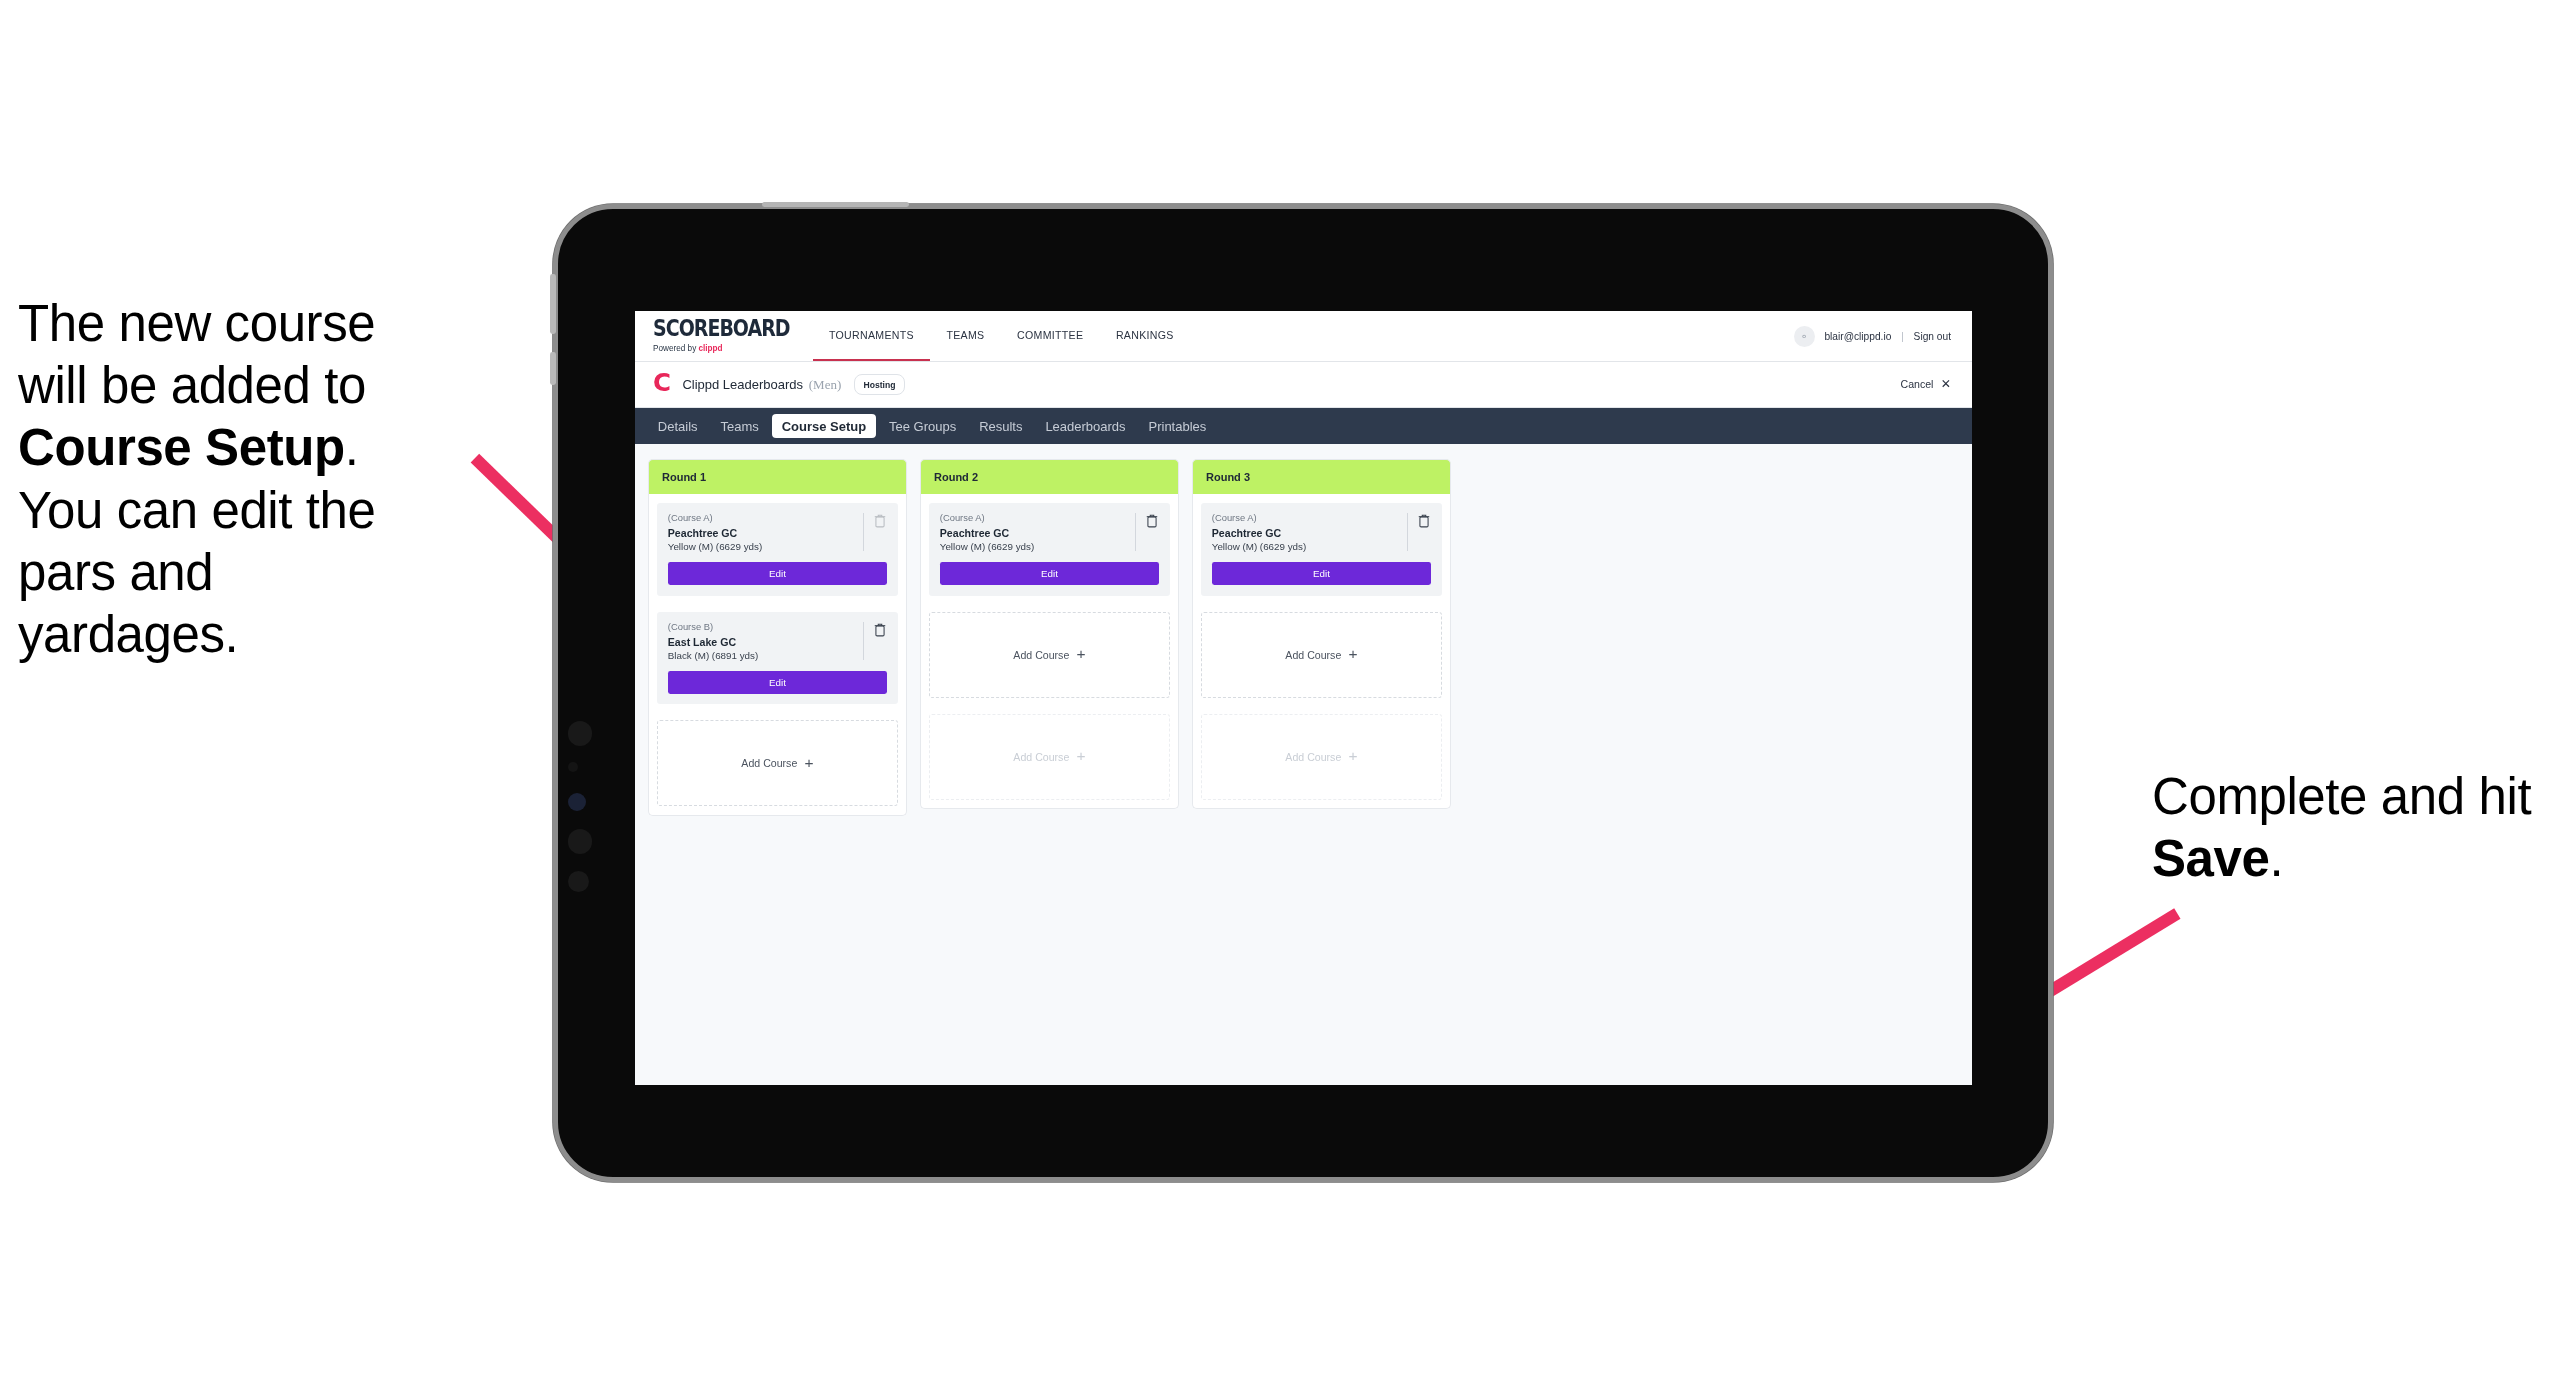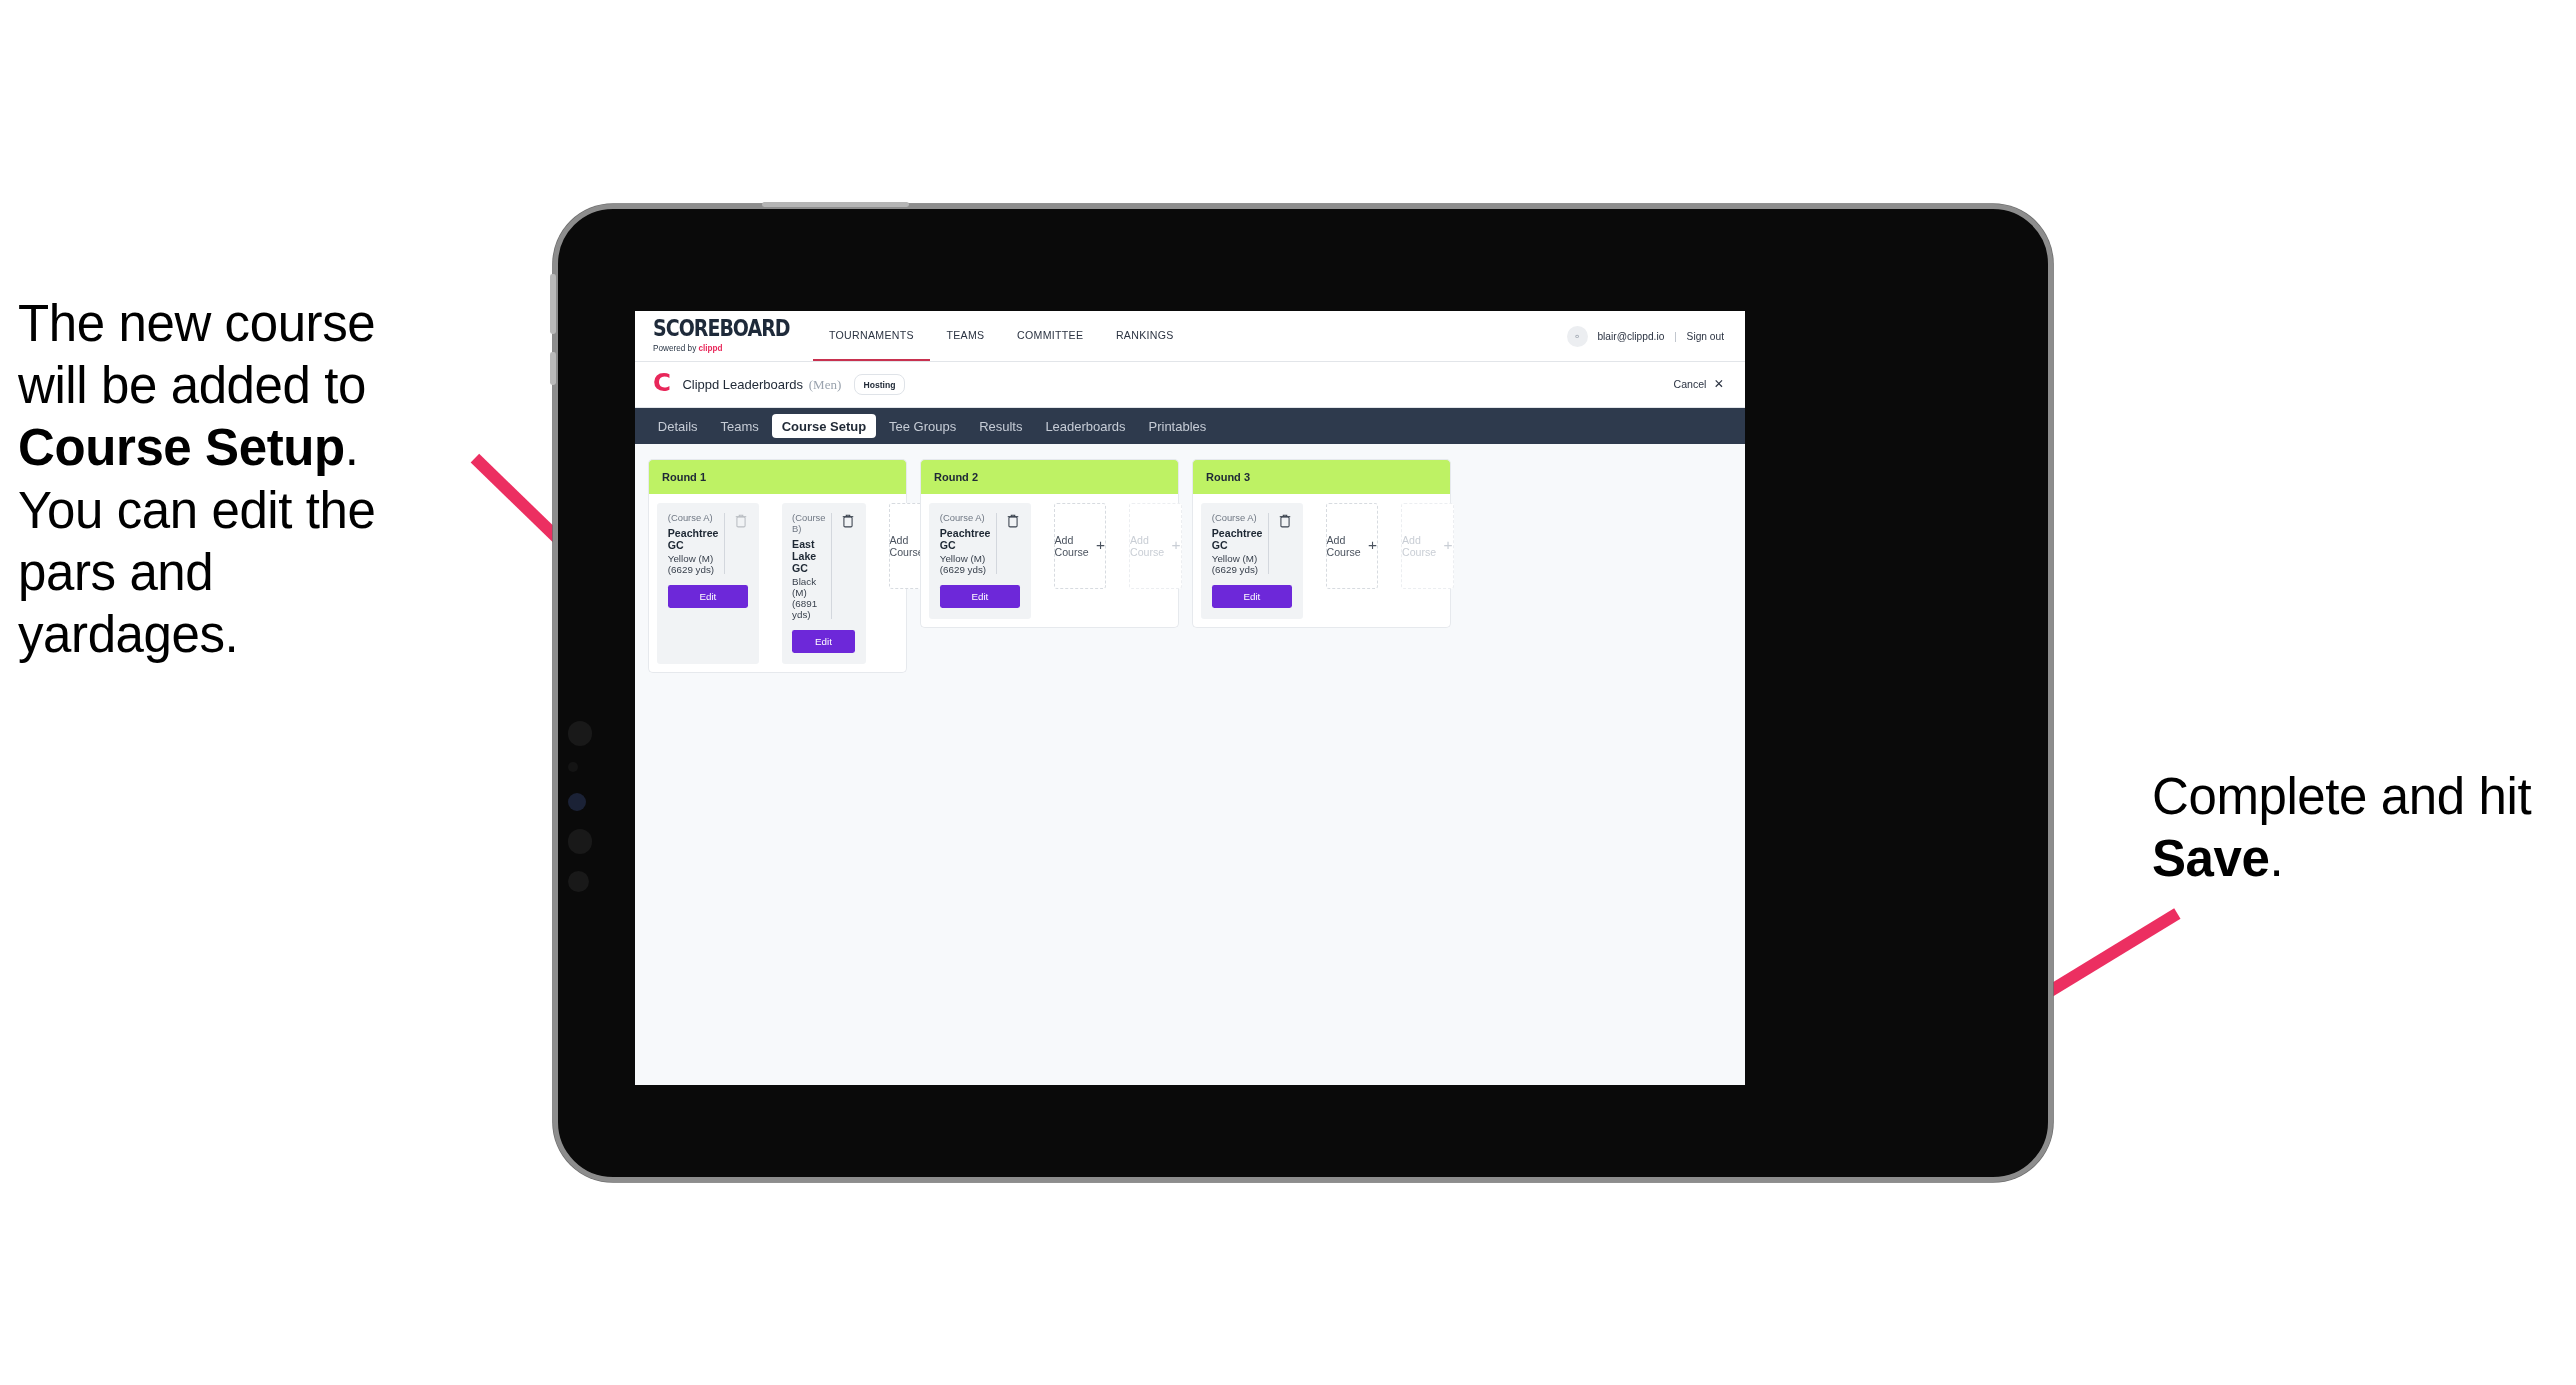--- a/index.html
+++ b/index.html
@@ -55,21 +55,21 @@
   .lens.c1 { top: 512px; width: 24.5px; height: 24.5px; }
   .lens.c2 { top: 553px; width: 9.8px; height: 9.8px; background:#141414; }
   .lens.c3 { top: 584px; width: 18px; height: 18px; background:#1b2236; }
   .lens.c4 { top: 620px; width: 24.5px; height: 24.5px; }
   .lens.c5 { top: 662px; width: 21px; height: 21px; }
 
   
   .screen {
     position: absolute;
     left: 77px; top: 102px;
-    width: 1110px; height: 774px;
+    width: 1337px; height: 774px;
     background: #f7f9fb;
     overflow: hidden;
   }
 
   
   .topbar {
     height: 51px; background: #ffffff;
     border-bottom: 0.8px solid #e2e5e9;
     display: flex; align-items: stretch;
     padding-left: 18px;
@@ -142,21 +142,21 @@
   .board { padding: 14.7px 13px; display:flex; gap: 13px; }
   .round-col { width: 259px; }
   .round-head {
     background:#bef264; border:0.8px solid #e6e9ed; border-bottom:none;
     border-radius: 4.9px 4.9px 0 0; padding: 11.4px 13px;
     font-size: 11px; font-weight: 700; color:#202a37;
   }
   .round-body {
     background:#fff; border:0.8px solid #e6e9ed; border-top:none;
     border-radius: 0 0 4.9px 4.9px; padding: 8.2px; display:flex;
-    gap: 23px;
+    flex-direction:column; gap: 16px;
   }
   .course-card {
     background:#f1f3f5; border-radius:3.3px; padding: 9.8px 10.6px 10.6px;
   }
   .cc-top { display:flex; align-items:flex-start; }
   .cc-info { flex: 1 1 auto; }
   .cc-label { font-size: 9.4px; color:#6f7783; margin-bottom: 3.3px; }
   .cc-name  { font-size: 10.6px; font-weight:700; color:#1d2733; margin-bottom: 2.4px; }
   .cc-tee   { font-size: 9.8px; color:#39414d; }
   .cc-divider { width:0.8px; align-self:stretch; background:#d3d7dd; margin: 0.8px 9.8px 0.8px 4.9px; }

